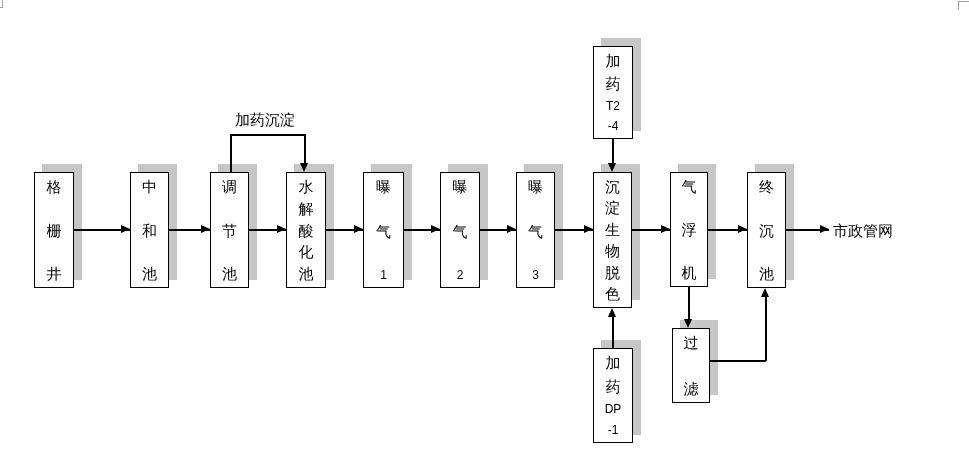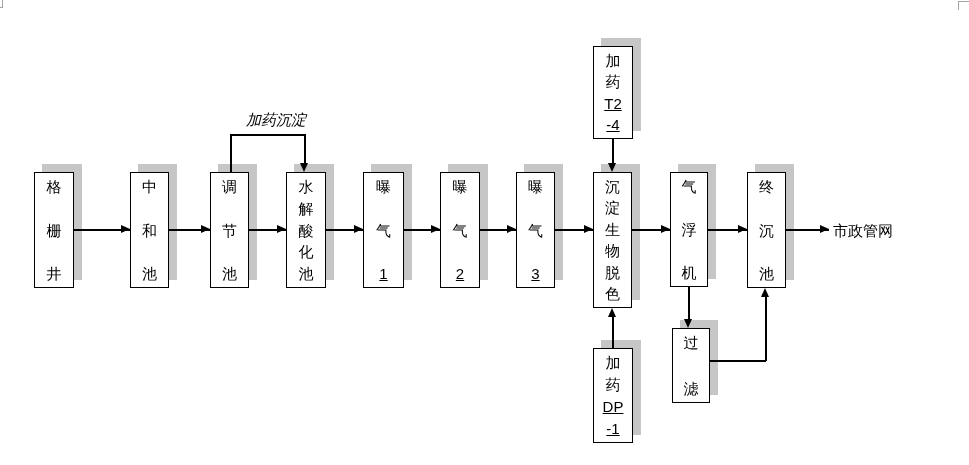--- a/index.html
+++ b/index.html
@@ -3,21 +3,21 @@
 <meta charset="utf-8">
 <style>
   html,body{margin:0;padding:0;background:#fff;}
   .canvas{position:relative;width:969px;height:465px;background:#ffffff;overflow:hidden;
           font-family:"Liberation Sans","DejaVu Sans",sans-serif;color:#000;}
   .node{position:absolute;box-sizing:border-box;background:#fff;border:1.5px solid #000;
         box-shadow:8px -8px 0 #c6c6c6;display:flex;flex-direction:column;
         justify-content:space-between;align-items:center;padding:6px 0;
         font-size:15px;line-height:1;z-index:2;}
   .node span{display:block;}
-  .latin{font-size:15px;text-decoration:underline;}
+  .latin{font-size:12px;}
   .hline{position:absolute;height:1.5px;background:#000;z-index:3;}
   .vline{position:absolute;width:1.5px;background:#000;z-index:3;}
   .arr{position:absolute;width:0;height:0;z-index:4;}
   .arr.r{border-top:4.5px solid transparent;border-bottom:4.5px solid transparent;border-left:9px solid #000;}
   .arr.d{border-left:4.5px solid transparent;border-right:4.5px solid transparent;border-top:9px solid #000;}
   .arr.u{border-left:4.5px solid transparent;border-right:4.5px solid transparent;border-bottom:9px solid #000;}
   .flow-label{position:absolute;font-size:15px;white-space:nowrap;z-index:2;}
   .edge-mark{position:absolute;background:#a3a3a3;z-index:1;}
 
   
@@ -45,21 +45,21 @@
   #l7{left:555px;top:229px;width:38px;} #a7{left:584px;top:225px;}
   #l8{left:632px;top:229px;width:38px;} #a8{left:661px;top:225px;}
   #l9{left:708px;top:229px;width:39px;} #a9{left:738px;top:225px;}
   #l10{left:786px;top:229px;width:43px;} #a10{left:820px;top:225px;}
 
   
   #ds-v1{left:230px;top:134px;height:38px;}
   #ds-h1{left:230px;top:134px;width:75px;}
   #ds-v2{left:304px;top:134px;height:29px;}
   #ds-a{left:300px;top:163px;}
-  #ds-label{left:246px;top:111px;font-style:italic;}
+  #ds-label{left:235px;top:111px;}
 
   
   #t24-v{left:612px;top:139px;height:24px;} #t24-a{left:608px;top:163px;}
   
   #dp1-v{left:612px;top:317px;height:31px;} #dp1-a{left:608px;top:308px;}
   
   #ff-v{left:688px;top:287px;height:32px;} #ff-a{left:684px;top:319px;}
   
   #ft-h{left:710px;top:360px;width:56px;}
   #ft-v{left:765px;top:297px;height:64px;}

